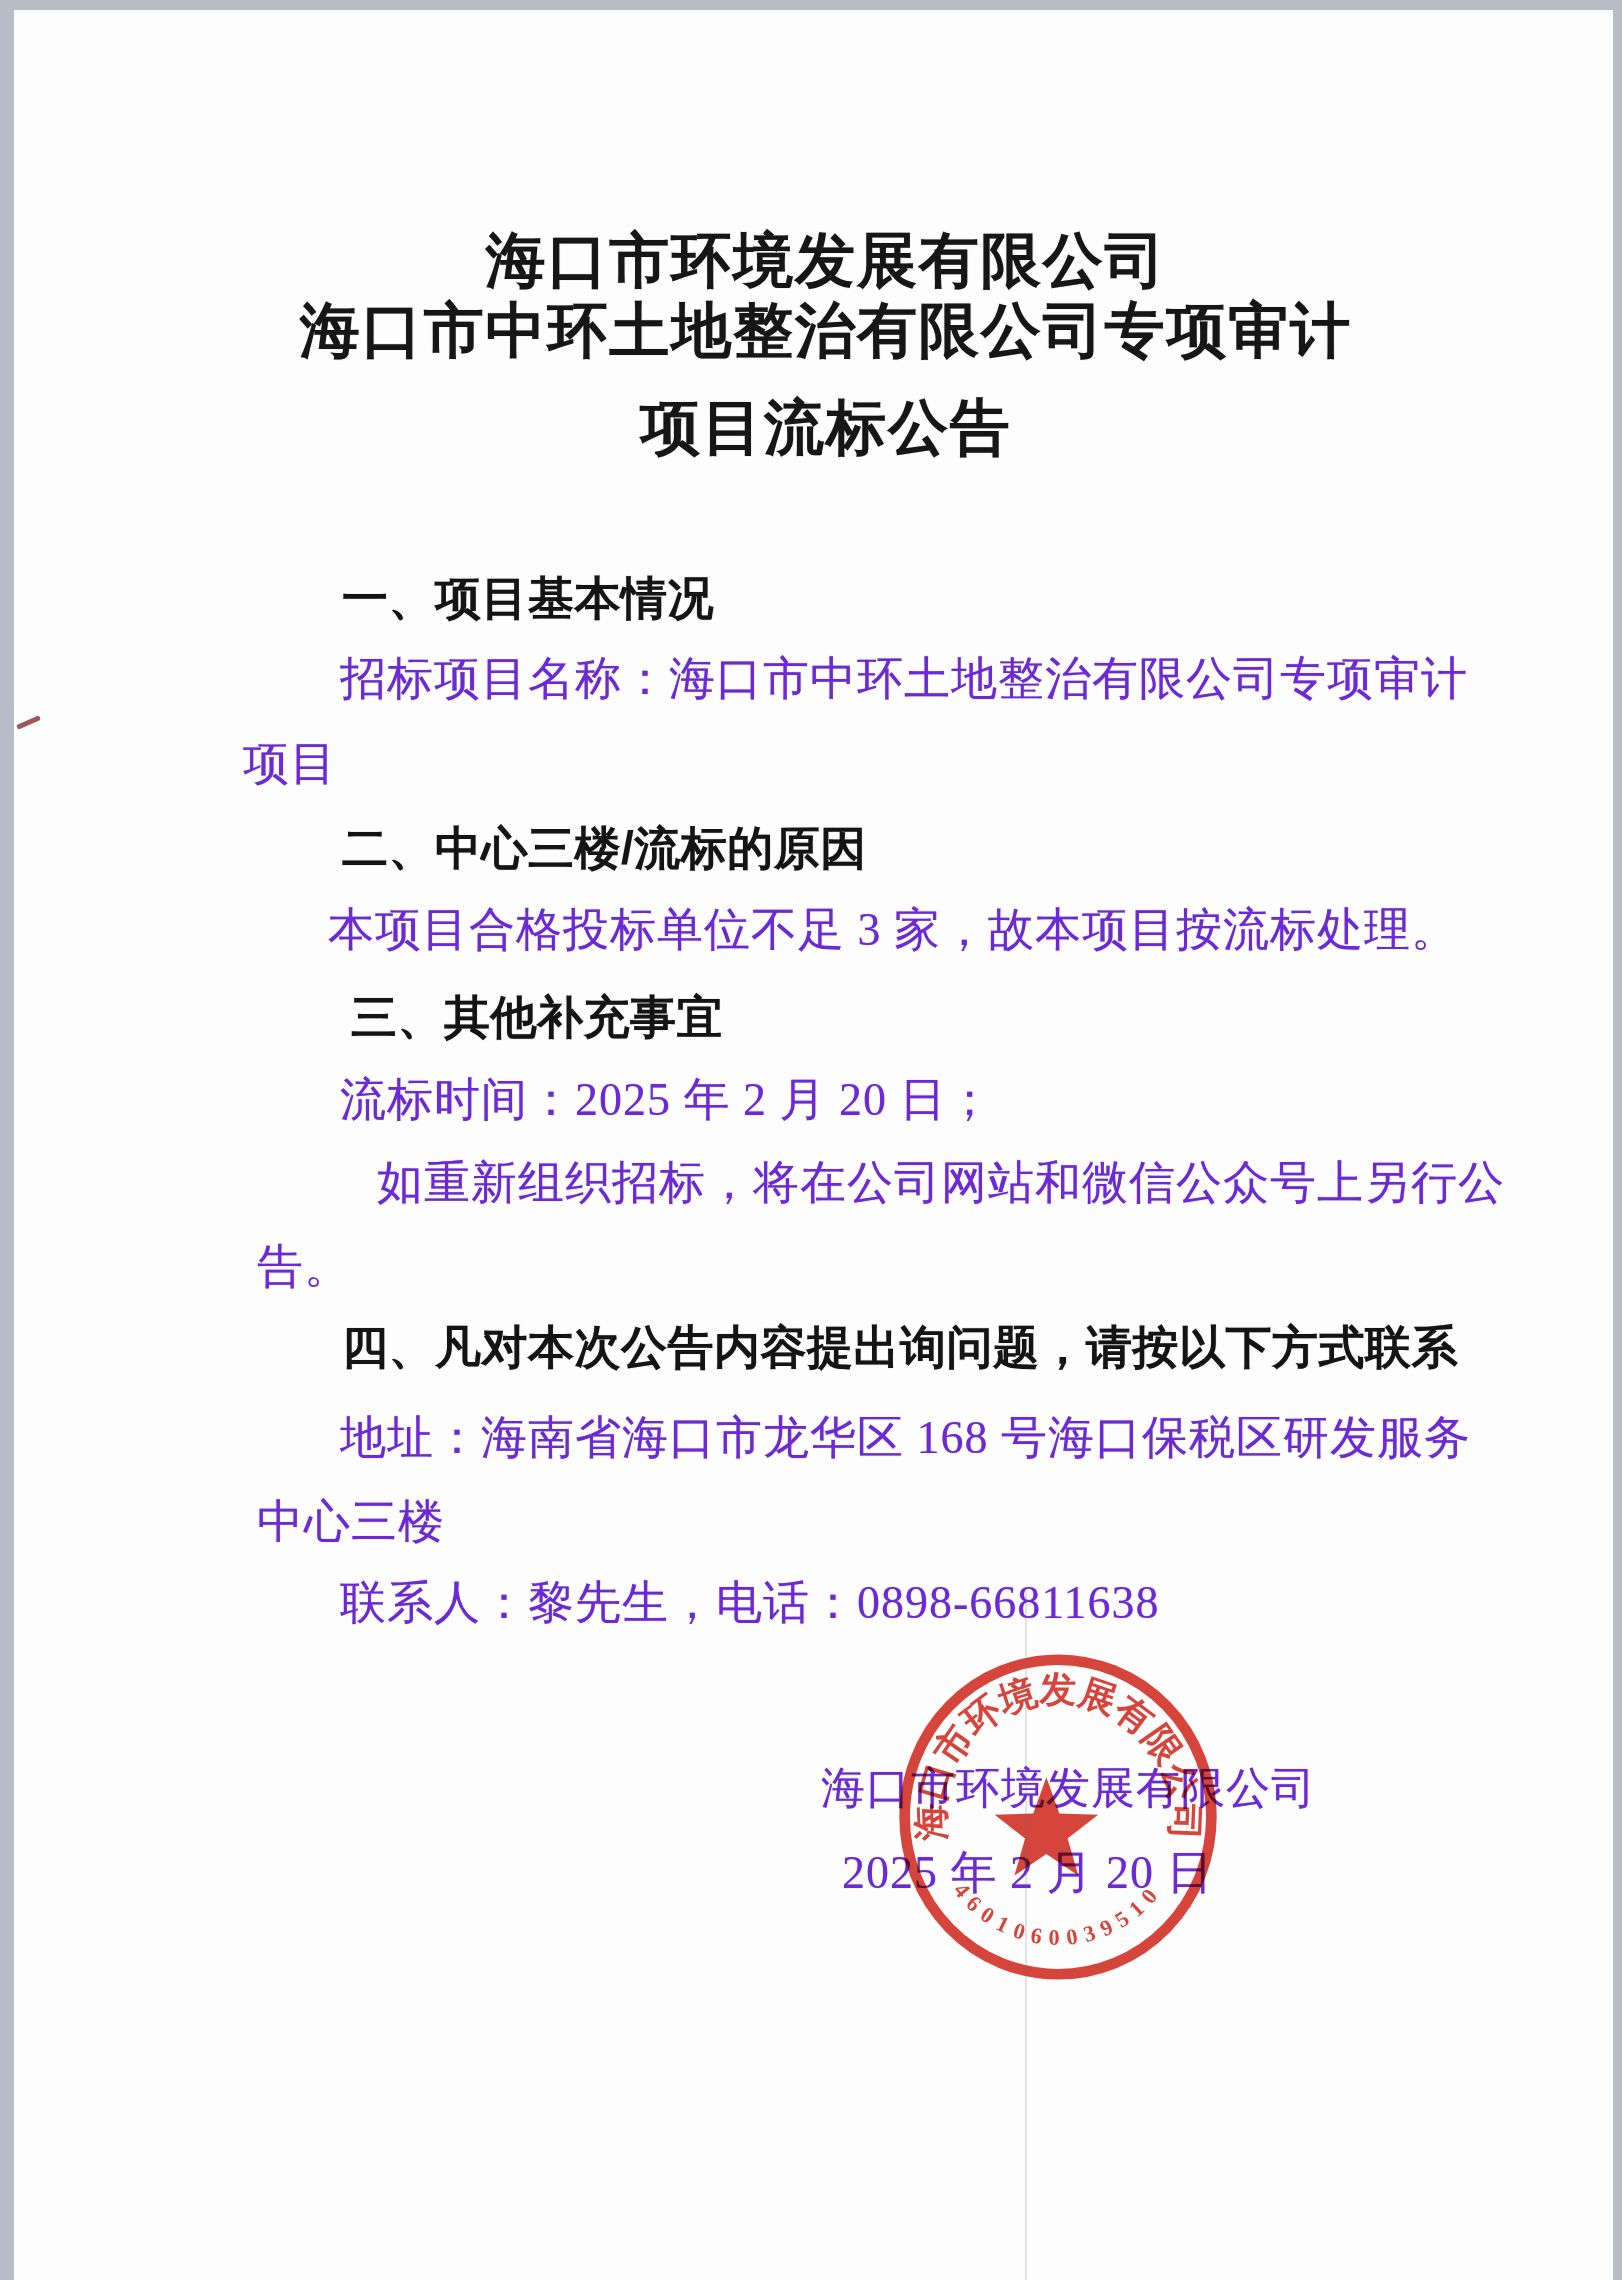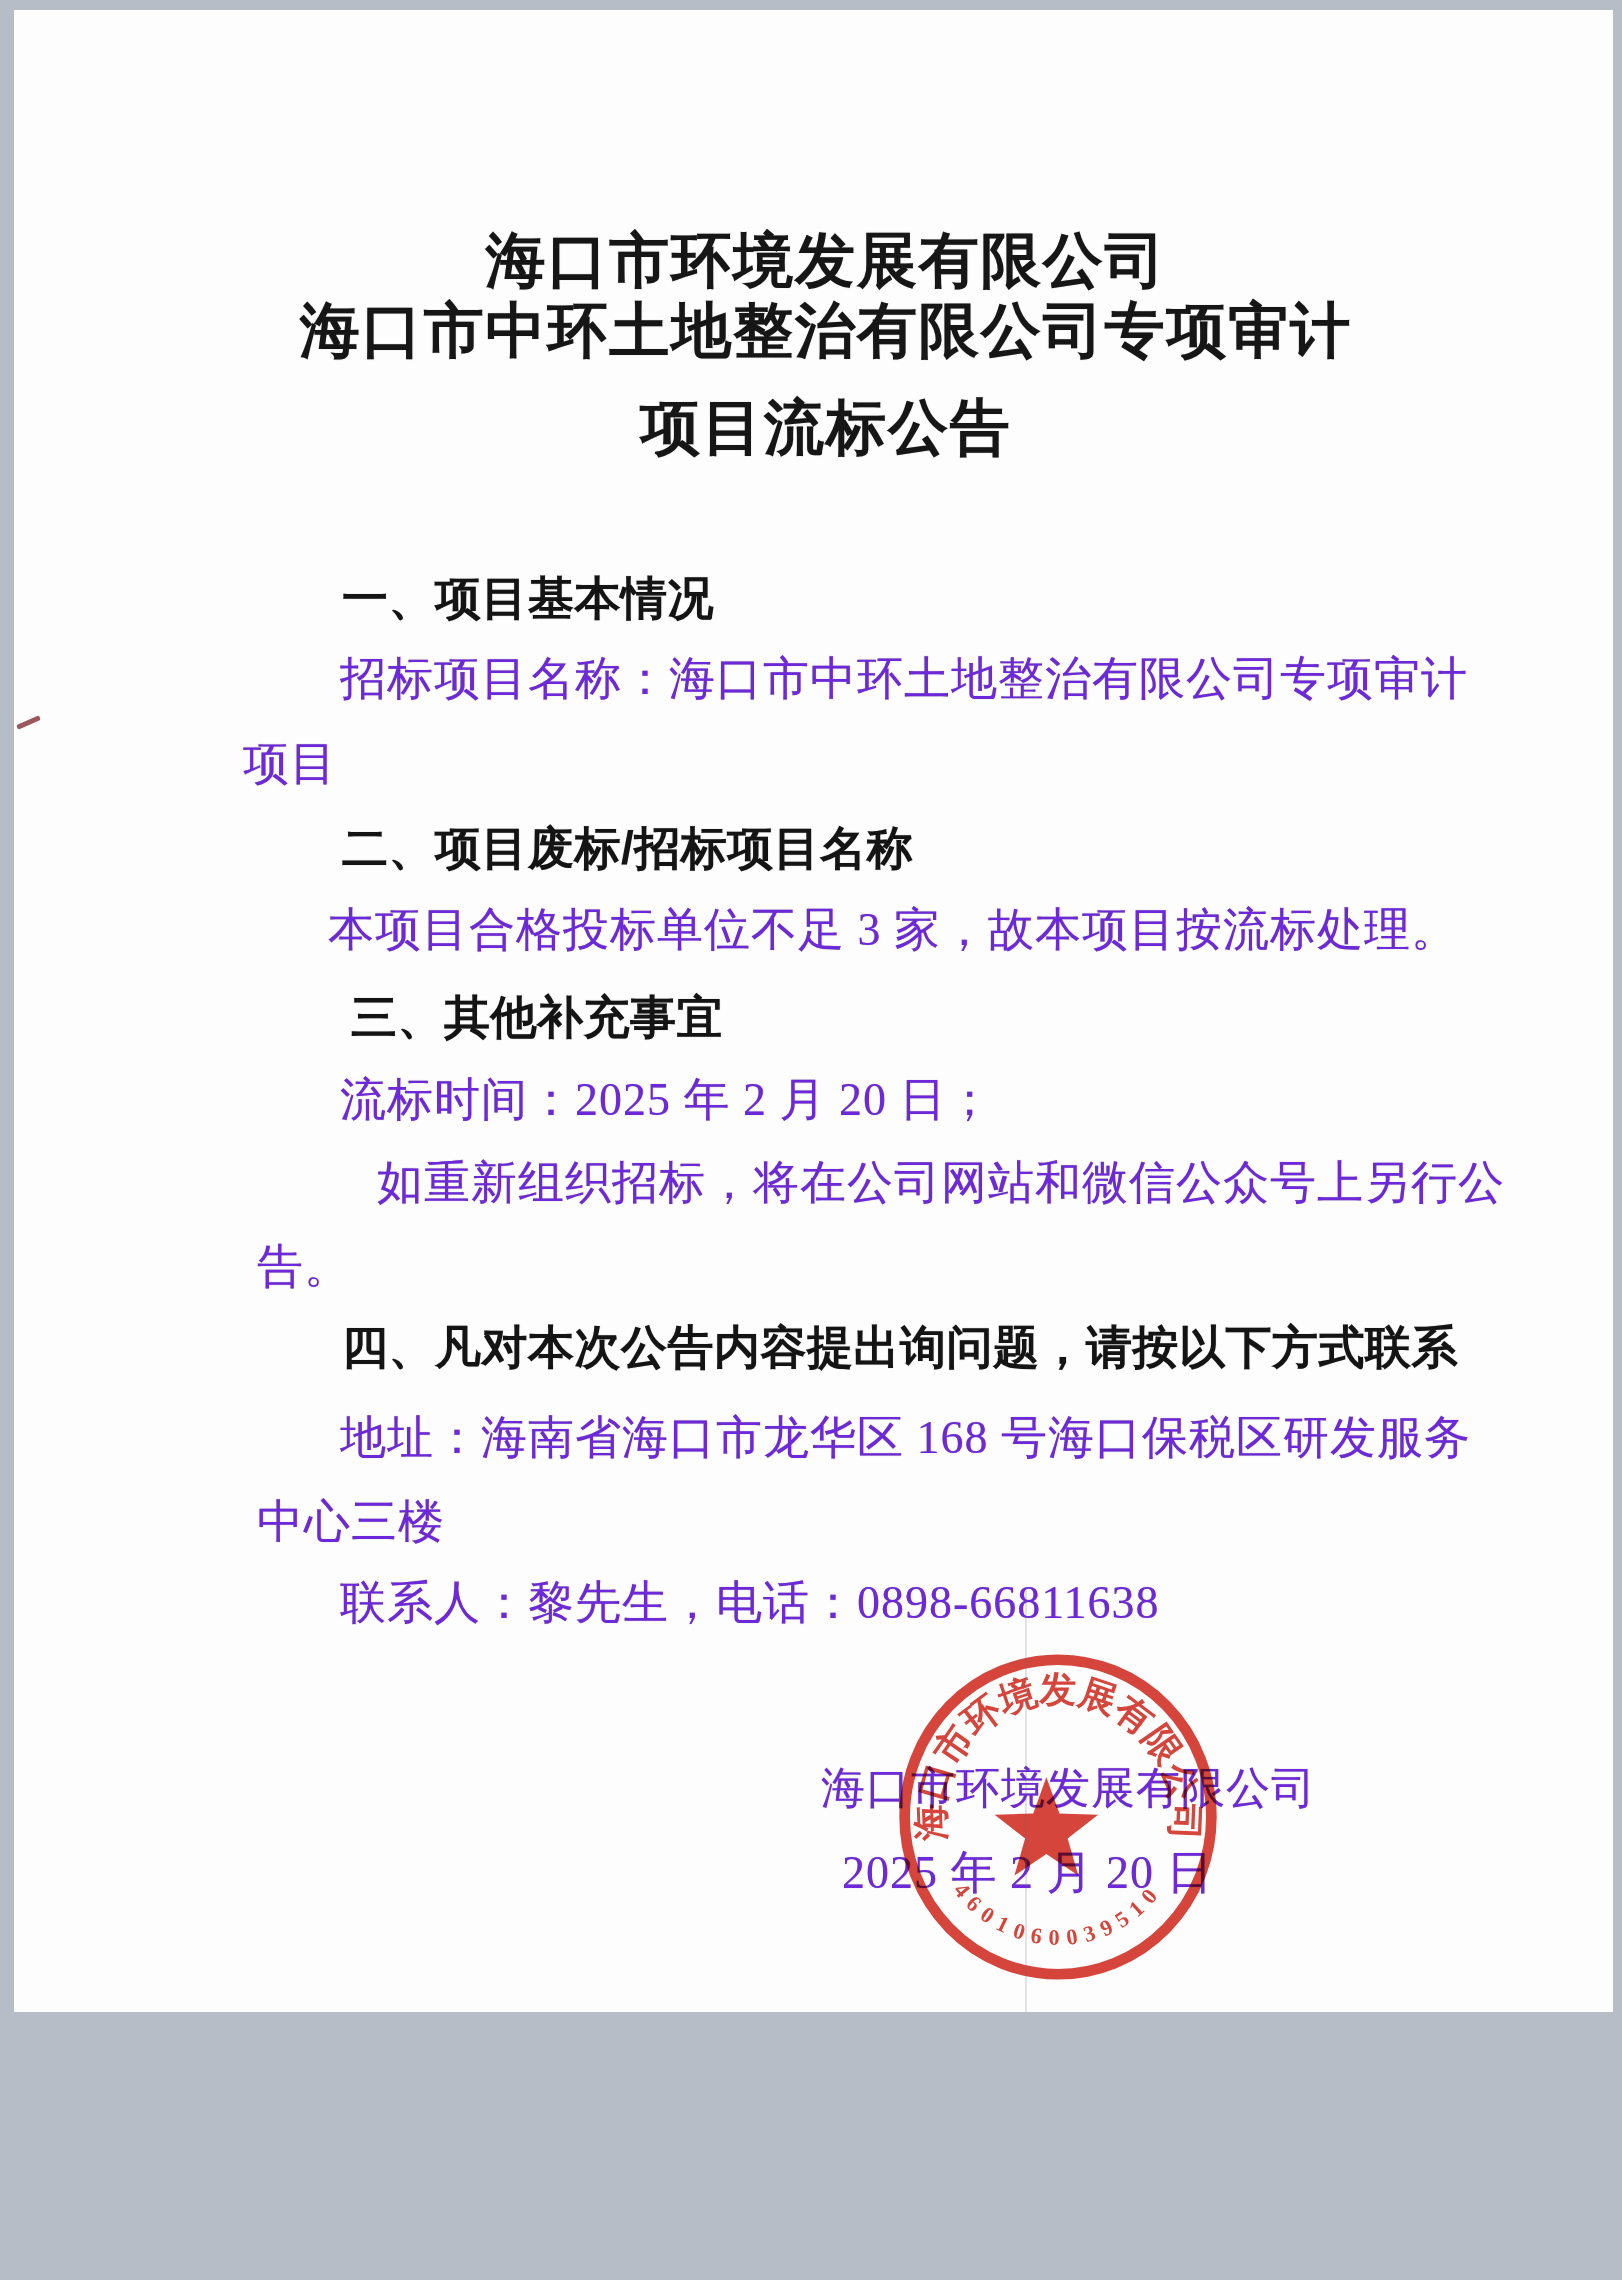--- a/index.html
+++ b/index.html
@@ -1,21 +1,21 @@
 <!DOCTYPE html>
 <html><head>
 <meta charset="utf-8">
 <style>
   html,body{margin:0;padding:0;}
   body{
     background:#b6bdc7;
     width:1622px;height:2280px;
     font-family:"Liberation Serif", serif;
   }
-  .canvas{position:relative;width:1622px;height:2012px;overflow:hidden;}
+  .canvas{position:relative;width:1622px;height:2280px;overflow:hidden;}
   .paper{
     position:absolute;left:13.6px;top:9.7px;width:1599px;height:2271px;
     background:#fdfdfd;
   }
   .line{
     position:absolute;white-space:nowrap;
     color:#6d28d9;
     font-size:46px;
     letter-spacing:1px;
     text-shadow:0 0 1px rgba(45,45,45,.45);
@@ -59,21 +59,21 @@
   <div class="paper"></div>
 
   <div class="line title-line" style="top:221px;">海口市环境发展有限公司</div>
   <div class="line title-line" style="top:291px;">海口市中环土地整治有限公司专项审计</div>
   <div class="line title-line" style="top:388px;">项目流标公告</div>
 
   <div class="line heading" style="top:568px;left:342px;">一、项目基本情况</div>
   <div class="line" style="top:648px;left:340px;">招标项目名称：海口市中环土地整治有限公司专项审计</div>
   <div class="line" style="top:733px;left:243px;">项目</div>
 
-  <div class="line heading" style="top:818px;left:342px;">二、项目废标/招标项目名称</div>
+  <div class="line heading" style="top:818px;left:342px;">二、中心三楼/流标的原因</div>
   <div class="line" style="top:899px;left:328px;">本项目合格投标单位不足 3 家，故本项目按流标处理。</div>
 
   <div class="line heading" style="top:987px;left:342px;margin-left:9px;">三、其他补充事宜</div>
   <div class="line" style="top:1069px;left:340px;">流标时间：2025 年 2 月 20 日；</div>
   <div class="line" style="top:1152px;left:340px;margin-left:37px;">如重新组织招标，将在公司网站和微信公众号上另行公</div>
   <div class="line" style="top:1236px;left:257px;">告。</div>
 
   <div class="line heading" style="top:1317px;left:342px;">四、凡对本次公告内容提出询问题，请按以下方式联系</div>
   <div class="line" style="top:1407px;left:340px;">地址：海南省海口市龙华区 168 号海口保税区研发服务</div>
   <div class="line" style="top:1491px;left:257px;">中心三楼</div>

